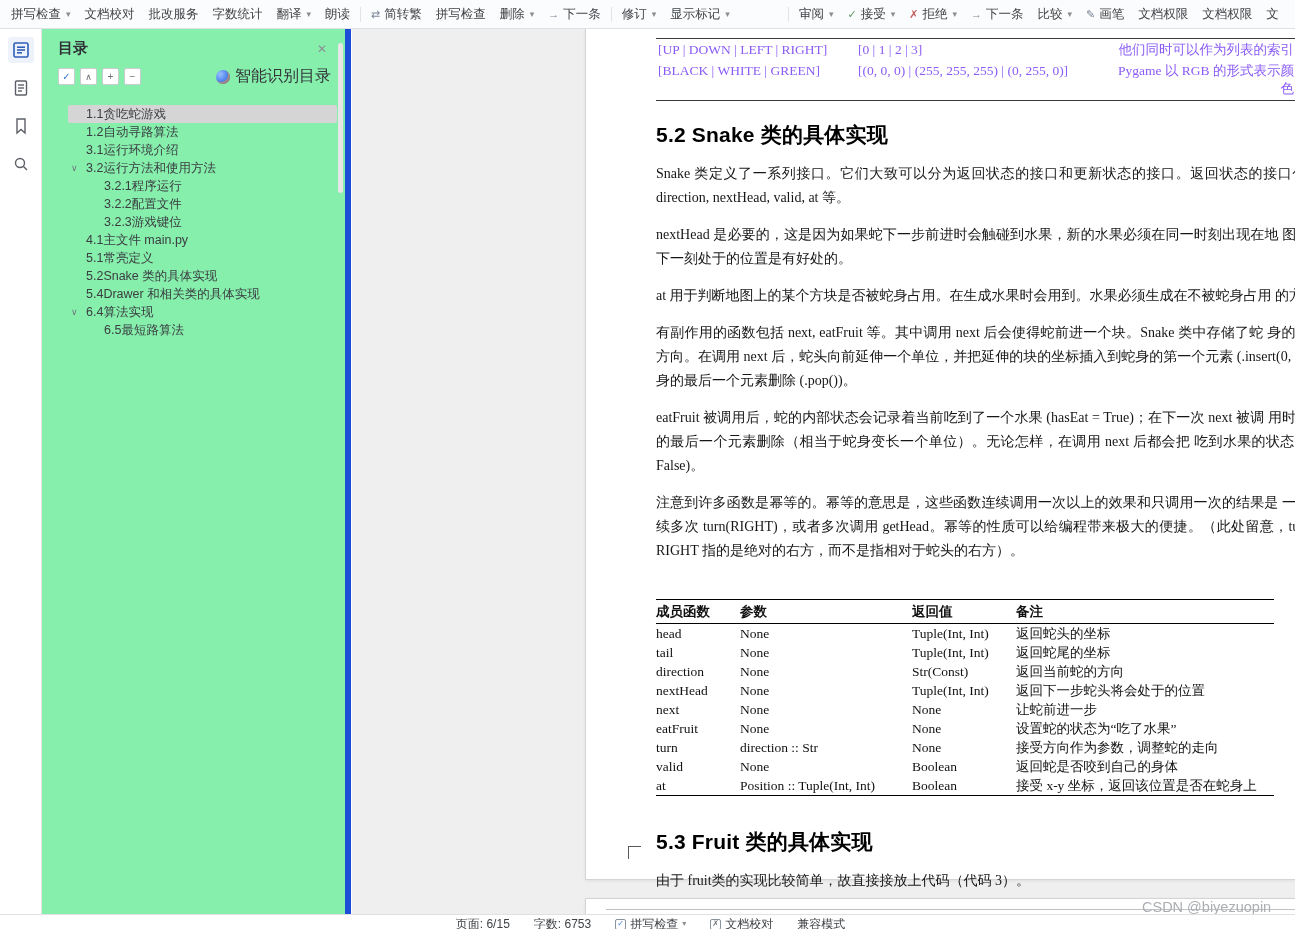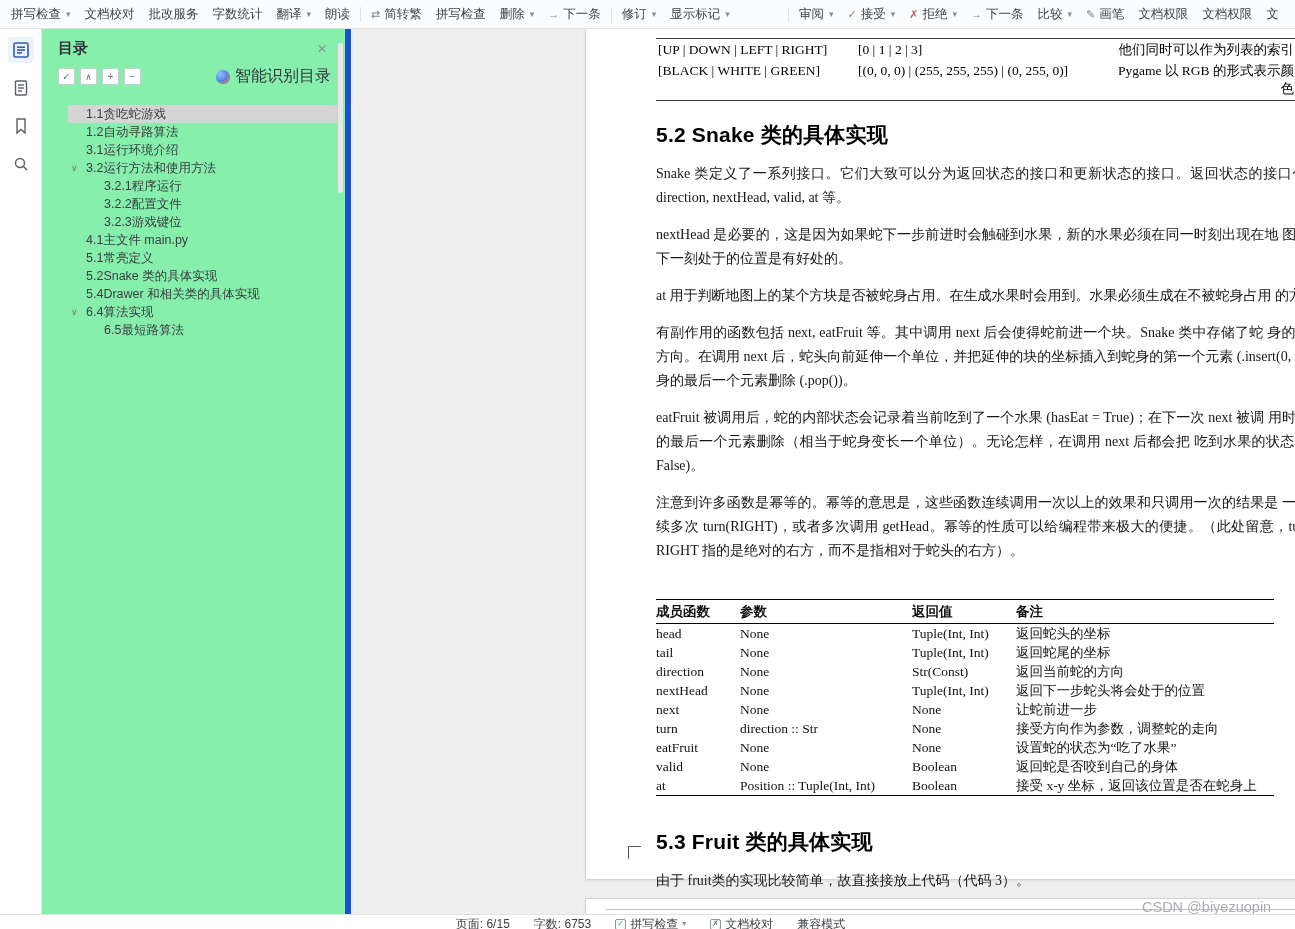--- a/index.html
+++ b/index.html
@@ -61,21 +61,21 @@
   .page { position:absolute; background:#fff; border:1px solid #d4d4d4; box-shadow:0 1px 3px rgba(0,0,0,.07); }
   .page1 { left:233px; top:-6px; width:840px; height:857px; }
   .page2 { left:233px; top:869px; width:840px; height:60px; }
   .p2-rule { margin:10px 0 0 20px; border-top:1px solid #c2c2c2; width:760px; }
   .corner { position:absolute; left:42px; top:822px; width:13px; height:13px;
             border-top:1.5px solid #595959; border-left:1.5px solid #595959; }
 
   .doc { position:absolute; left:70px; top:0; width:725px; color:#161616; }
 
   .const-table { width:640px; border-collapse:collapse; margin-top:14px;
-                 font-family:"Liberation Serif",serif; font-size:13.5px; color:#000000;
+                 font-family:"Liberation Serif",serif; font-size:13.5px; color:#8b5cf6;
                  border-top:1px solid #3a3a3a; border-bottom:1px solid #3a3a3a; }
   .const-table td { padding:1.5px 2px; line-height:1.35; vertical-align:top; }
   .ct-c1 { width:200px; } .ct-c2 { width:255px; } .ct-c3 { text-align:right; }
 
   .doc-h { font-family:"Liberation Sans",sans-serif; font-size:21px; font-weight:700; color:#000;
            margin:20px 0 4px; letter-spacing:.2px; }
   .doc-h.h53 { margin-top:32px; }
 
   .para { font-family:"Liberation Serif",serif; font-size:14px; line-height:24px;
           text-align:justify; margin:13px 0; }
@@ -331,30 +331,30 @@
             <td>Tuple(Int, Int)</td>
             <td>返回下一步蛇头将会处于的位置</td>
           </tr>
           <tr>
             <td>next</td>
             <td>None</td>
             <td>None</td>
             <td>让蛇前进一步</td>
           </tr>
           <tr>
+            <td>eatFruit</td>
+            <td>None</td>
+            <td>None</td>
+            <td>设置蛇的状态为“吃了水果”</td>
+          </tr>
+          <tr>
             <td>turn</td>
             <td>direction :: Str</td>
             <td>None</td>
             <td>接受方向作为参数，调整蛇的走向</td>
-          </tr>
-          <tr>
-            <td>eatFruit</td>
-            <td>None</td>
-            <td>None</td>
-            <td>设置蛇的状态为“吃了水果”</td>
           </tr>
           <tr>
             <td>valid</td>
             <td>None</td>
             <td>Boolean</td>
             <td>返回蛇是否咬到自己的身体</td>
           </tr>
           <tr>
             <td>at</td>
             <td>Position :: Tuple(Int, Int)</td>

